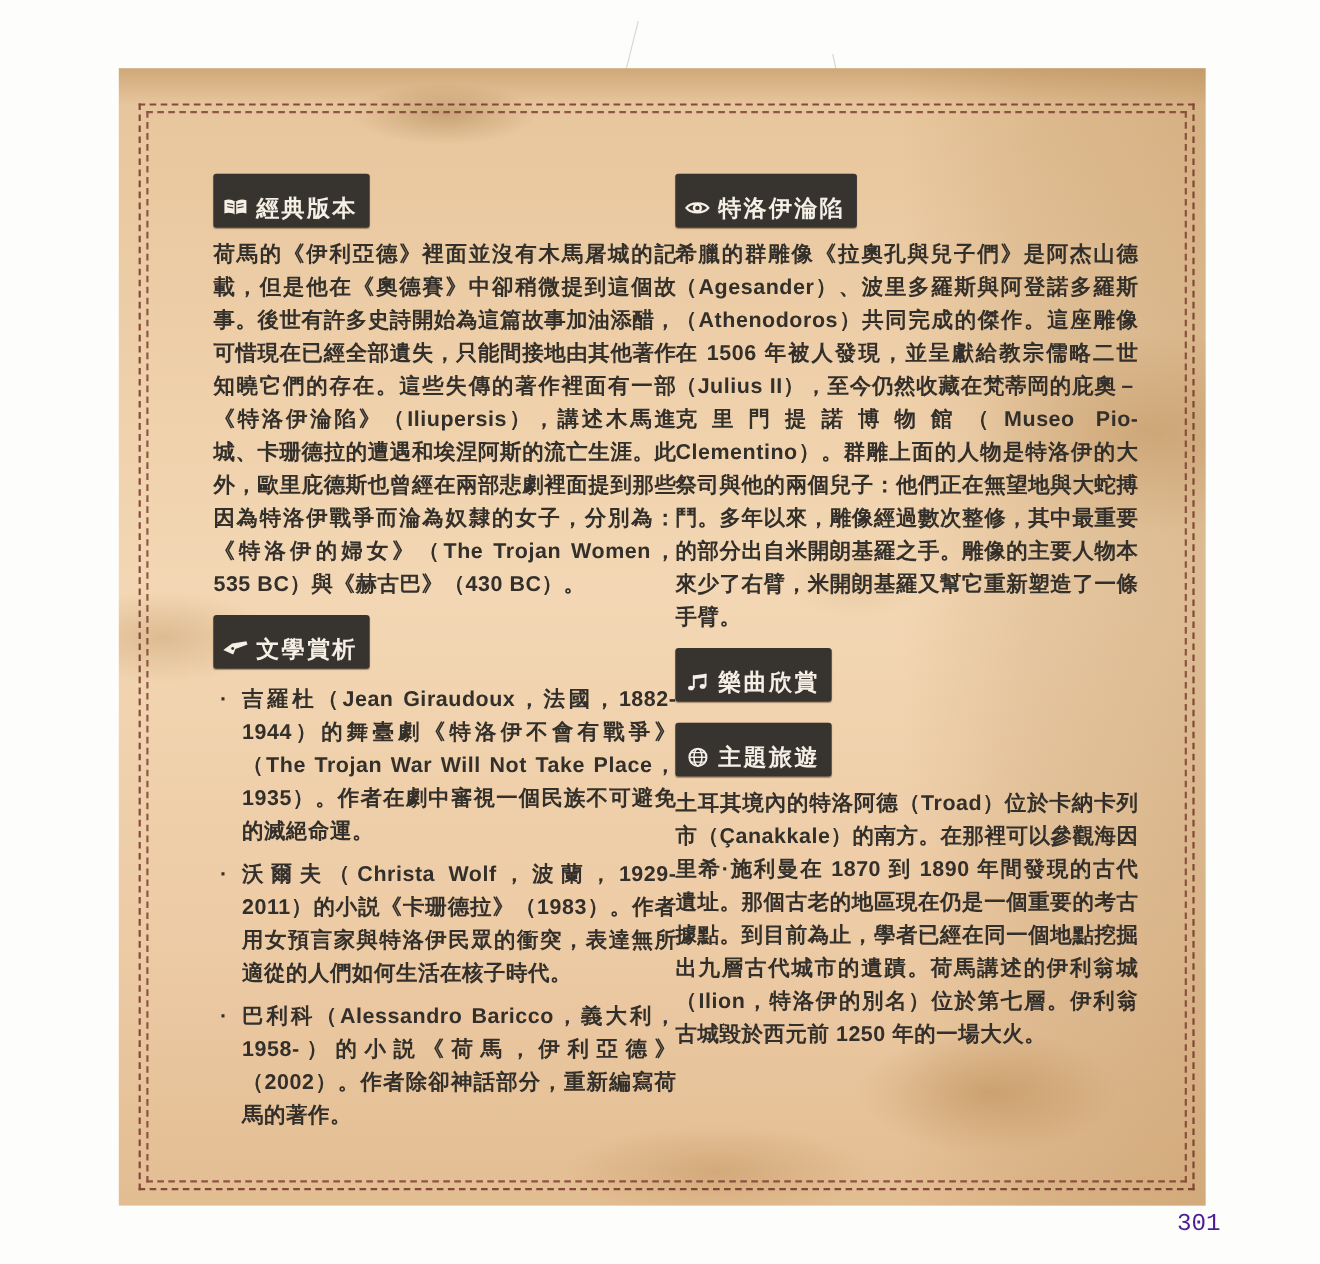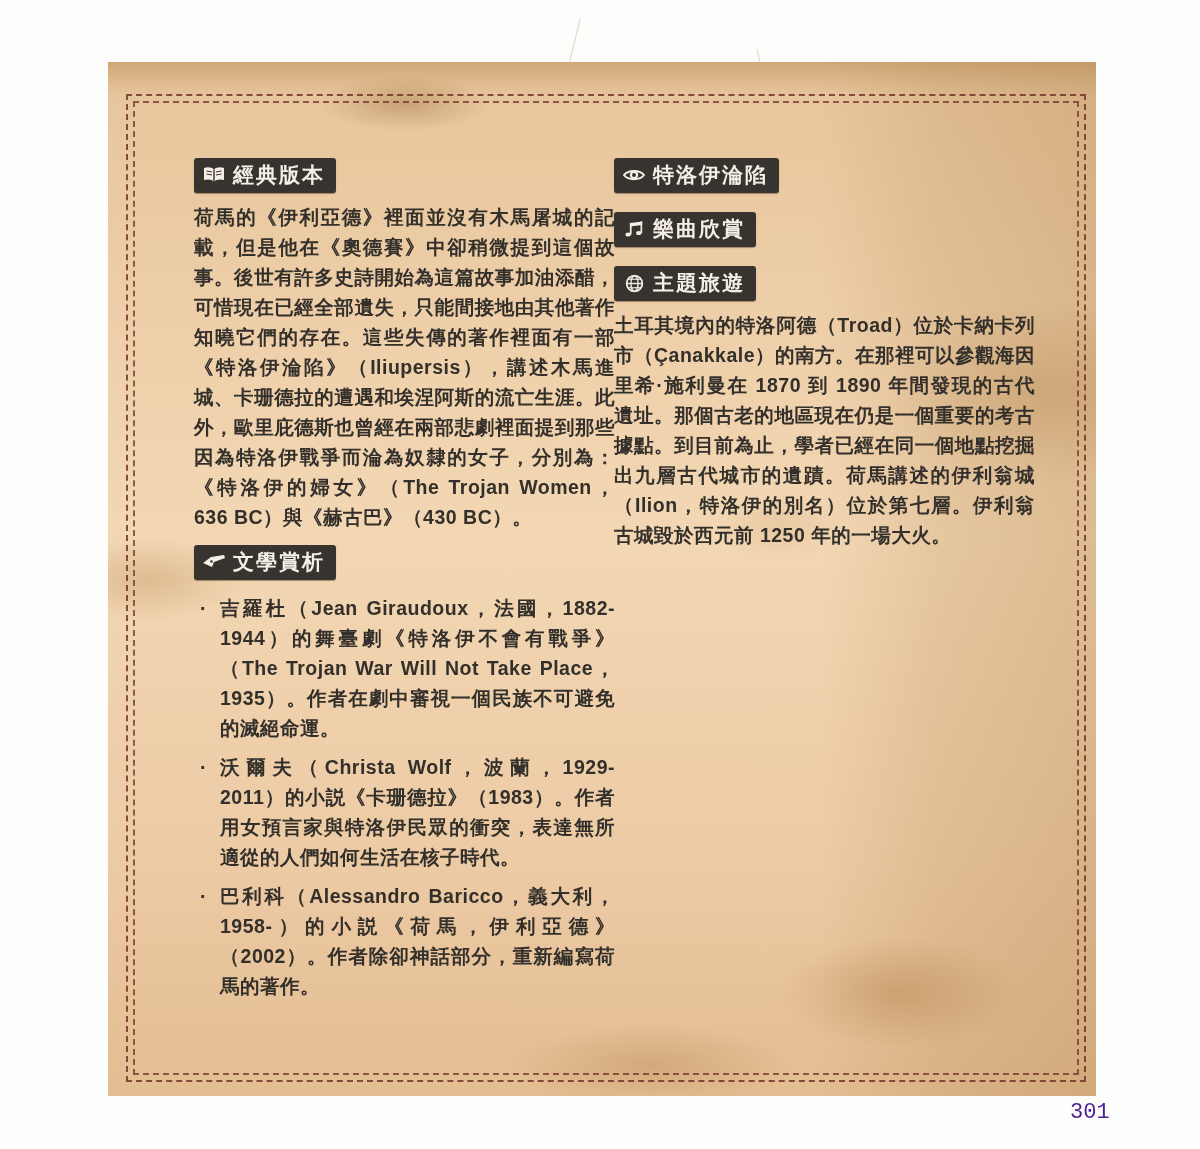--- a/index.html
+++ b/index.html
@@ -40,21 +40,21 @@
     border:2px dashed #74352a; opacity:.9;
   }
 
   .col { position:absolute; top:96px; width:421px; }
   .col-left  { left:86px; }
   .col-right { left:506px; }
 
   .badge {
     display:inline-flex; align-items:center; gap:7px;
     background:#37332f; color:#f5efe6;
-    border-radius:3px; padding:3px 11px 4px 8px;
+    border-radius:3px; padding:17px 11px 4px 8px;
     font-size:21px; font-weight:700; letter-spacing:2px;
     box-shadow:0 1px 1px rgba(60,30,10,.4);
     margin-bottom:9px;
   }
   .badge + p { margin-top:0; }
   .badge .ic { display:inline-flex; width:24px; height:20px; align-items:center; justify-content:center; }
   .badge svg { display:block; }
 
   p.body-text, li.bullet-item {
     font-size:19.5px; line-height:30px; font-weight:600;
@@ -100,21 +100,21 @@
             <path d="M2 2 C6 0.5 10 1.5 12 3.5 C14 1.5 18 0.5 22 2 L22 14 C18 12.8 14 13.6 12 15.5 C10 13.6 6 12.8 2 14 Z" fill="#f5efe6"></path>
             <line x1="12" y1="3.5" x2="12" y2="15.5" stroke="#37332f" stroke-width="1.4"></line>
             <line x1="4.5" y1="5" x2="10" y2="6" stroke="#37332f" stroke-width="1"></line>
             <line x1="4.5" y1="8" x2="10" y2="9" stroke="#37332f" stroke-width="1"></line>
             <line x1="14" y1="6" x2="19.5" y2="5" stroke="#37332f" stroke-width="1"></line>
             <line x1="14" y1="9" x2="19.5" y2="8" stroke="#37332f" stroke-width="1"></line>
           </svg>
         </span>
         <span>經典版本</span>
       </div>
-      <p class="body-text">荷馬的《伊利亞德》裡面並沒有木馬屠城的記載，但是他在《奧德賽》中卻稍微提到這個故事。後世有許多史詩開始為這篇故事加油添醋，可惜現在已經全部遺失，只能間接地由其他著作知曉它們的存在。這些失傳的著作裡面有一部《特洛伊淪陷》（Iliupersis），講述木馬進城、卡珊德拉的遭遇和埃涅阿斯的流亡生涯。此外，歐里庇德斯也曾經在兩部悲劇裡面提到那些因為特洛伊戰爭而淪為奴隸的女子，分別為：《特洛伊的婦女》（The Trojan Women， 636 BC）與《赫古巴》（430 BC）。</p>
+      <p class="body-text">荷馬的《伊利亞德》裡面並沒有木馬屠城的記載，但是他在《奧德賽》中卻稍微提到這個故事。後世有許多史詩開始為這篇故事加油添醋，可惜現在已經全部遺失，只能間接地由其他著作知曉它們的存在。這些失傳的著作裡面有一部《特洛伊淪陷》（Iliupersis），講述木馬進城、卡珊德拉的遭遇和埃涅阿斯的流亡生涯。此外，歐里庇德斯也曾經在兩部悲劇裡面提到那些因為特洛伊戰爭而淪為奴隸的女子，分別為：《特洛伊的婦女》（The Trojan Women， 535 BC）與《赫古巴》（430 BC）。</p>
     </div>
 
     <div class="section-block">
       <div class="badge">
         <span class="ic">
           <svg width="24" height="16" viewBox="0 0 24 16">
             <polygon points="1,9 9,3 22,1 23,4 12,8 10,13" fill="#f5efe6"></polygon>
             <circle cx="9.5" cy="7.5" r="1.3" fill="#37332f"></circle>
           </svg>
         </span>
@@ -135,20 +135,21 @@
       <div class="badge">
         <span class="ic">
           <svg width="24" height="16" viewBox="0 0 24 16">
             <path d="M2 8 C6 2.5 18 2.5 22 8 C18 13.5 6 13.5 2 8 Z" fill="none" stroke="#f5efe6" stroke-width="2"></path>
             <circle cx="12" cy="8" r="4.2" fill="#f5efe6"></circle>
             <circle cx="12" cy="8" r="2" fill="#37332f"></circle>
           </svg>
         </span>
         <span>特洛伊淪陷</span>
       </div>
+      <p class="body-text">希臘的群雕像《拉奧孔與兒子們》是阿杰山德（Agesander）、波里多羅斯與阿登諾多羅斯（Athenodoros）共同完成的傑作。這座雕像在 1506 年被人發現，並呈獻給教宗儒略二世（Julius II），至今仍然收藏在梵蒂岡的庇奧－克里門提諾博物館（Museo Pio-Clementino）。群雕上面的人物是特洛伊的大祭司與他的兩個兒子：他們正在無望地與大蛇搏鬥。多年以來，雕像經過數次整修，其中最重要的部分出自米開朗基羅之手。雕像的主要人物本來少了右臂，米開朗基羅又幫它重新塑造了一條手臂。</p>
     </div>
 
     <div class="section-block">
       <div class="badge">
         <span class="ic">
           <svg width="20" height="18" viewBox="0 0 20 18">
             <ellipse cx="4.2" cy="14.5" rx="2.7" ry="2.1" fill="#f5efe6"></ellipse>
             <ellipse cx="14.8" cy="13" rx="2.7" ry="2.1" fill="#f5efe6"></ellipse>
             <rect x="5.9" y="3" width="1.7" height="11.5" fill="#f5efe6"></rect>
             <rect x="16.5" y="1.5" width="1.7" height="11.5" fill="#f5efe6"></rect>

